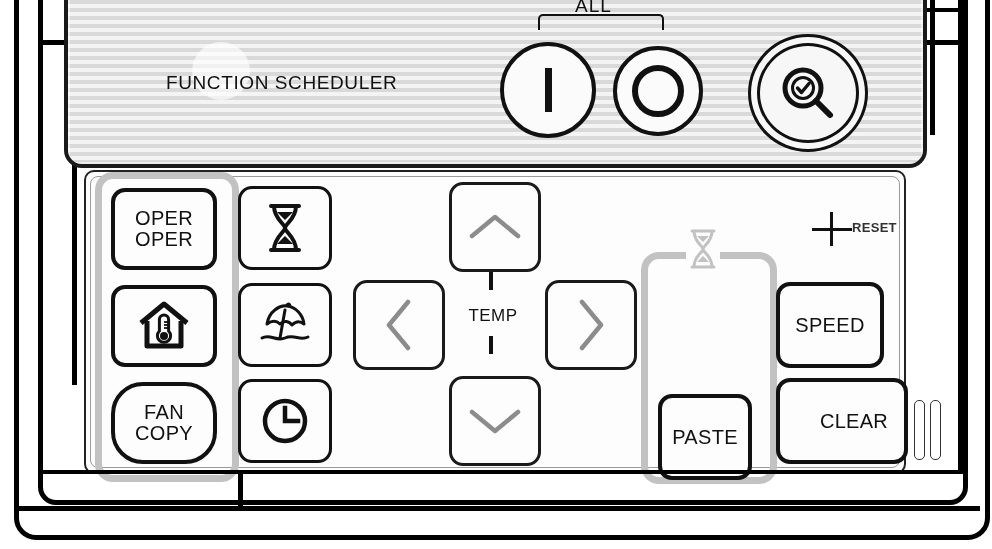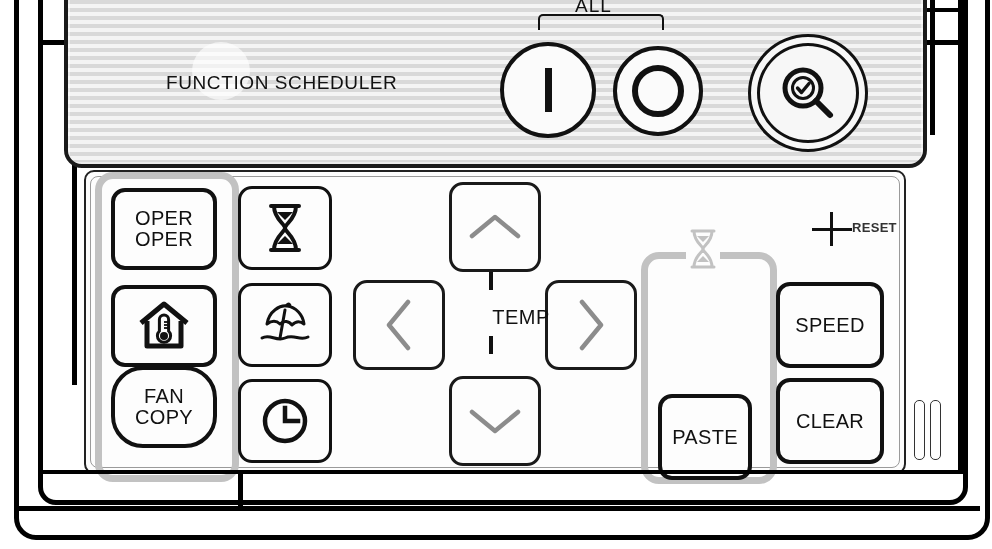--- a/index.html
+++ b/index.html
@@ -106,39 +106,39 @@
     display:flex;align-items:center;justify-content:center;text-align:center;
     font-size:20px;line-height:1.04;letter-spacing:.3px;color:#111;
   }
   .key.sm{border-width:3.5px;}
   .key.arrow{border-width:3.5px;border-color:#1a1a1a;}
   .key .lbl{display:block;padding:0 2px;}
 
   
   .k-oper {left:111px;top:188px;width:98px;height:74px;}
   .k-house{left:111px;top:285px;width:98px;height:74px;}
-  .k-fan   {left:111px;top:366px;width:98px;height:74px;border-radius:32px;}
+  .k-fan   {left:111px;top:382px;width:98px;height:74px;border-radius:32px;}
   
   .k-hour {left:238px;top:186px;width:88px;height:78px;}
   .k-beach{left:238px;top:283px;width:88px;height:78px;}
   .k-clock{left:238px;top:379px;width:88px;height:78px;}
   
   .k-up   {left:449px;top:182px;width:86px;height:84px;}
   .k-left {left:353px;top:280px;width:86px;height:84px;}
   .k-right{left:545px;top:280px;width:86px;height:84px;}
   .k-down {left:449px;top:376px;width:86px;height:84px;}
   
   .k-copy {left:658px;top:282px;width:86px;height:78px;}
   .k-paste{left:658px;top:394px;width:86px;height:78px;text-align:center;}
   .k-enter{left:776px;top:282px;width:100px;height:78px;}
-  .k-clear{left:776px;top:378px;width:100px;height:78px;}
+  .k-clear{left:776px;top:378px;width:100px;height:78px;padding-left:24px;}
 
   .temp-label{
     position:absolute;left:443px;top:306px;width:100px;text-align:center;
-    font-size:20px;letter-spacing:.5px;color:#111;padding-left:28px;
+    font-size:17px;letter-spacing:.5px;color:#111;
   }
   .temp-tick{position:absolute;left:489px;width:4px;height:18px;background:#111;}
   .tick-top{top:272px;}
   .tick-bot{top:336px;}
 
   
   .reset-wrap{position:absolute;left:812px;top:212px;width:92px;height:34px;}
   .reset-cross-h{position:absolute;left:0;top:16px;width:40px;height:2.5px;background:#111;}
   .reset-cross-v{position:absolute;left:18px;top:0px;width:2.5px;height:34px;background:#111;}
   .reset-text{

